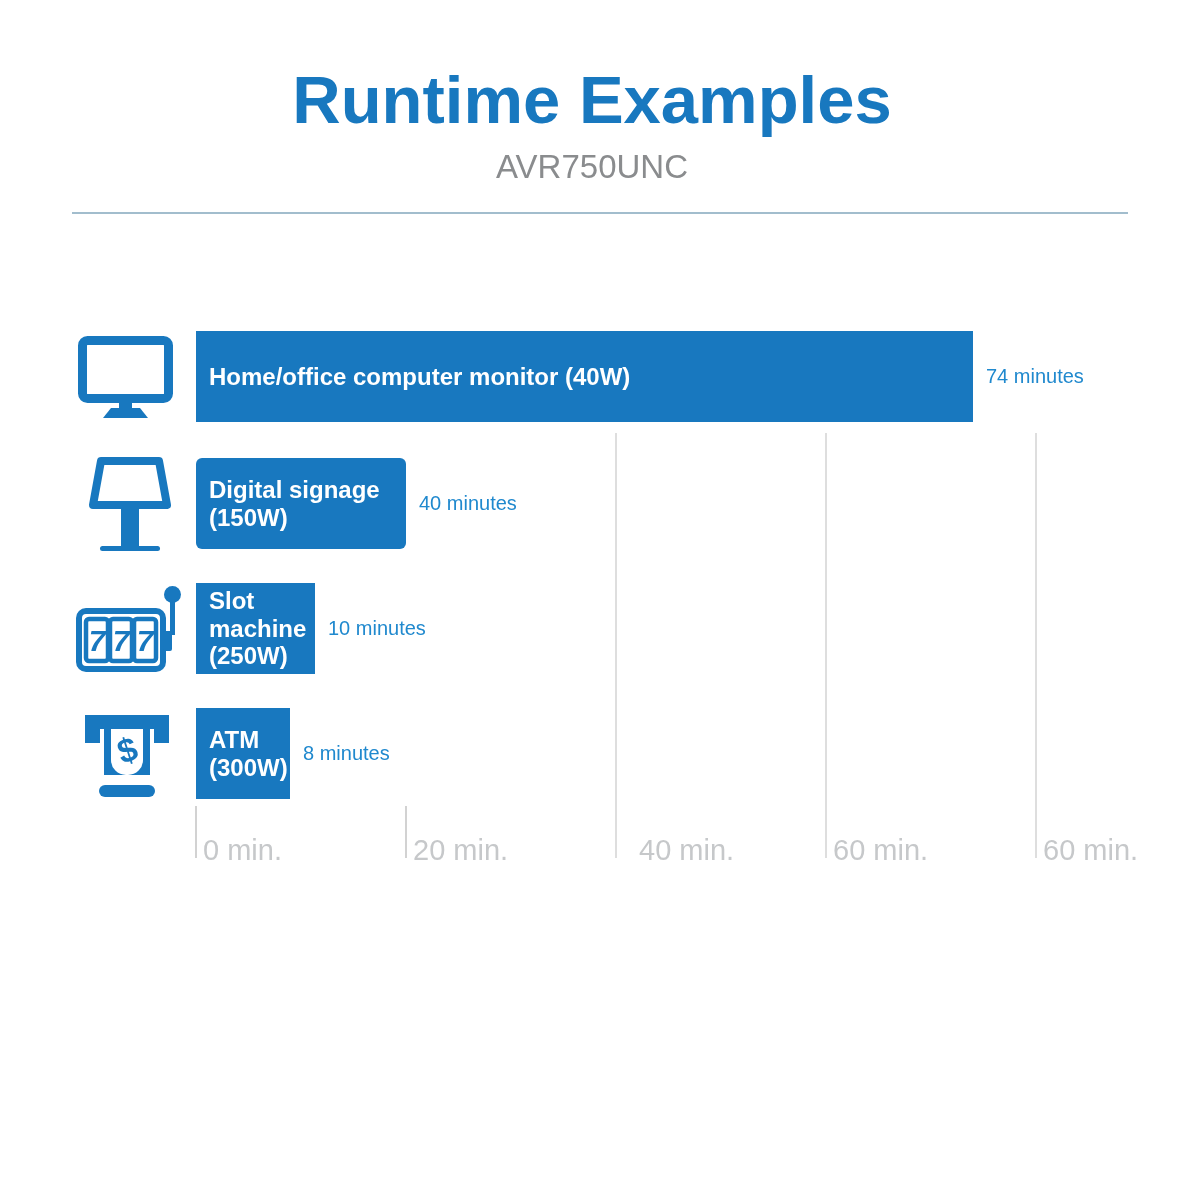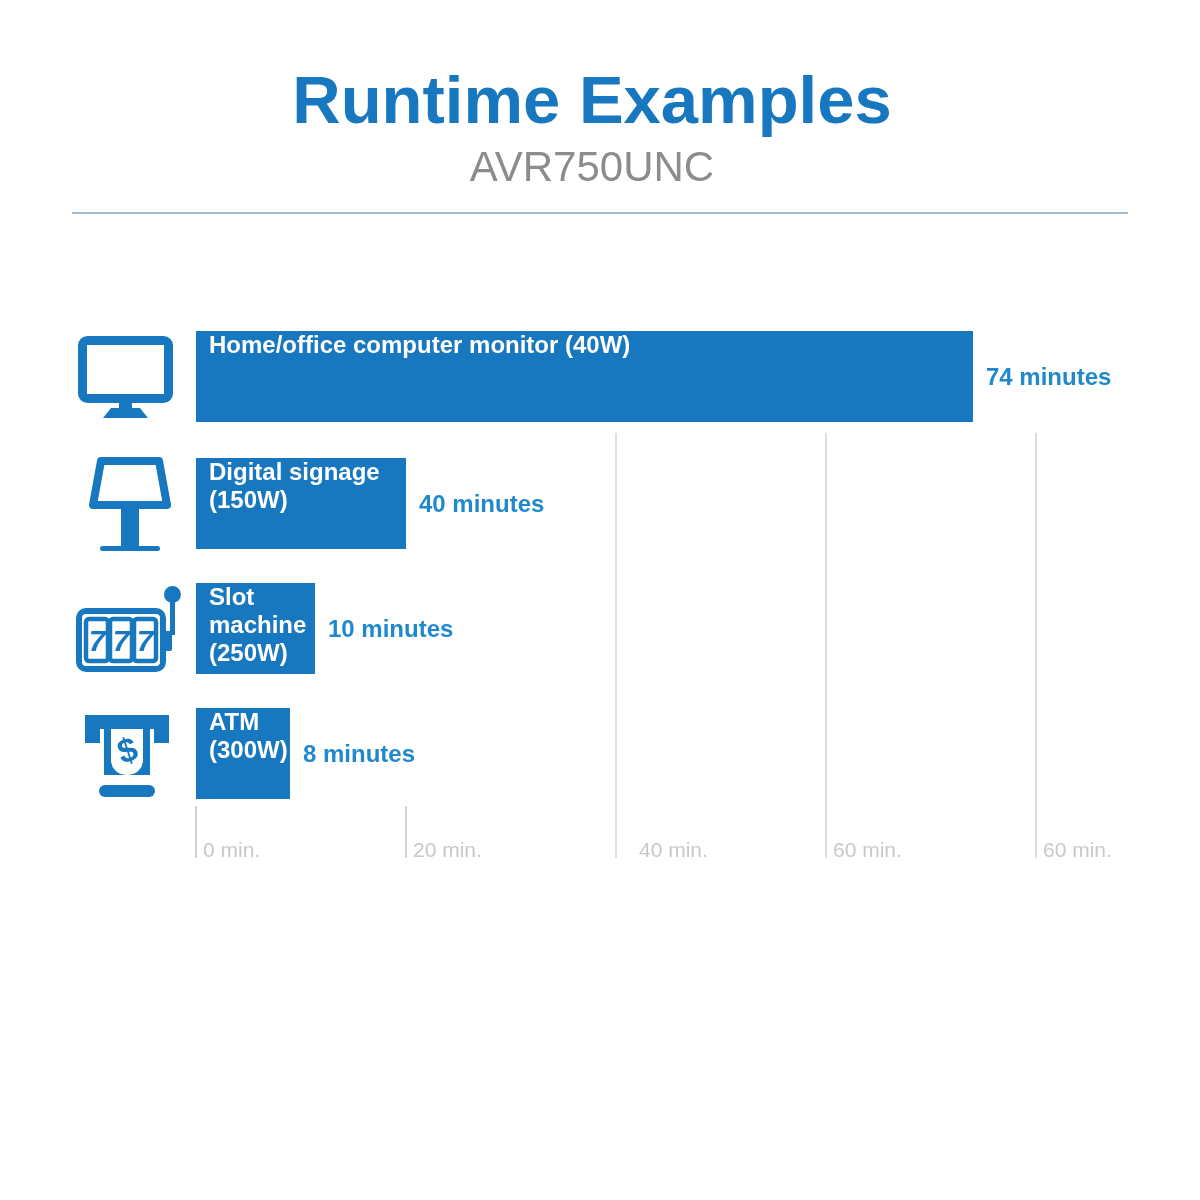--- a/index.html
+++ b/index.html
@@ -16,60 +16,60 @@
   .page{
     position:relative;width:1184px;height:1200px;background:#fff;
     font-family:"Liberation Sans",sans-serif;overflow:hidden;
   }
   .title{
     position:absolute;top:62px;left:0;width:100%;text-align:center;
     font-size:67px;line-height:76px;font-weight:bold;color:var(--blue);
   }
   .subtitle{
     position:absolute;top:142px;left:0;width:100%;text-align:center;
-    font-size:42px;line-height:50px;color:var(--subtitle-gray);
+    font-size:33px;line-height:50px;color:var(--subtitle-gray);
   }
   .divider{
     position:absolute;left:72px;top:212px;width:1056px;height:2px;
     background:var(--divider);
   }
   .chart{position:absolute;left:0;top:0;width:1200px;height:1200px;}
   .gridline{position:absolute;width:2px;background:var(--grid-gray);}
   .gridline.long{top:433px;height:425px;}
   .gridline.short{top:806px;height:52px;background:var(--tick-gray);}
   .x-label{
-    position:absolute;top:833px;font-size:21px;line-height:34px;
+    position:absolute;top:833px;font-size:29px;line-height:34px;
     color:var(--axis-gray);white-space:nowrap;
   }
   .row{position:absolute;left:0;width:100%;height:91px;}
   .r0{top:331px;} .r1{top:458px;} .r2{top:583px;} .r3{top:708px;}
   .icon{position:absolute;top:50%;transform:translateY(-50%);color:var(--blue);}
   .icon svg{display:block;}
   .icon-monitor{left:78px;}
   .icon-signage{left:84px;}
   .icon-slot{left:76px;}
   .icon-atm{left:82px;}
   .rowtrack{
     position:absolute;left:196px;right:0;top:0;height:100%;
     display:flex;align-items:stretch;
   }
   .bar{
     background:var(--blue);flex:none;
-    display:flex;flex-direction:column;justify-content:flex-start;
+    display:flex;flex-direction:column;justify-content:center;
     box-sizing:border-box;
   }
   .r2 .bar{min-width:119px;}
   .r3 .bar{min-width:94px;}
   .bar-label{
     color:#fff;font-weight:bold;font-size:24px;line-height:1.16;
     padding:0 8px 0 13px;
   }
   .value-label{
-    align-self:center;margin-left:13px;font-size:24px;
-    color:var(--value-blue);white-space:nowrap;font-weight:bold;
+    align-self:center;margin-left:13px;font-size:20px;
+    color:var(--value-blue);white-space:nowrap;
   }
 </style>
 </head>
 <body>
 
 <div class="page">
 
   <div class="title">Runtime Examples</div>
   <div class="subtitle">AVR750UNC</div>
   <div class="divider"></div>
@@ -107,21 +107,21 @@
 
     <div class="row r1">
       <span class="icon icon-signage">
         <svg width="92" height="94" viewBox="0 0 92 94" aria-hidden="true">
           <path d="M17 4 H75 L83 48 H9 Z" fill="none" stroke="currentColor" stroke-width="8" stroke-linejoin="round"></path>
           <rect x="37" y="50" width="18" height="40" fill="currentColor"></rect>
           <rect x="16" y="89" width="60" height="5" rx="2.5" fill="currentColor"></rect>
         </svg>
       </span>
       <div class="rowtrack">
-        <div class="bar" style="width: 210px;">
+        <div class="bar" style="width: 210px; border-radius: 6px;">
           <span class="bar-label">Digital signage (150W)</span>
         </div>
         <span class="value-label">40 minutes</span>
       </div>
     </div>
 
     <div class="row r2">
       <span class="icon icon-slot">
         <svg width="110" height="88" viewBox="0 0 110 88" aria-hidden="true">
           <rect x="3" y="26" width="84" height="58" rx="7" fill="none" stroke="currentColor" stroke-width="6"></rect>

